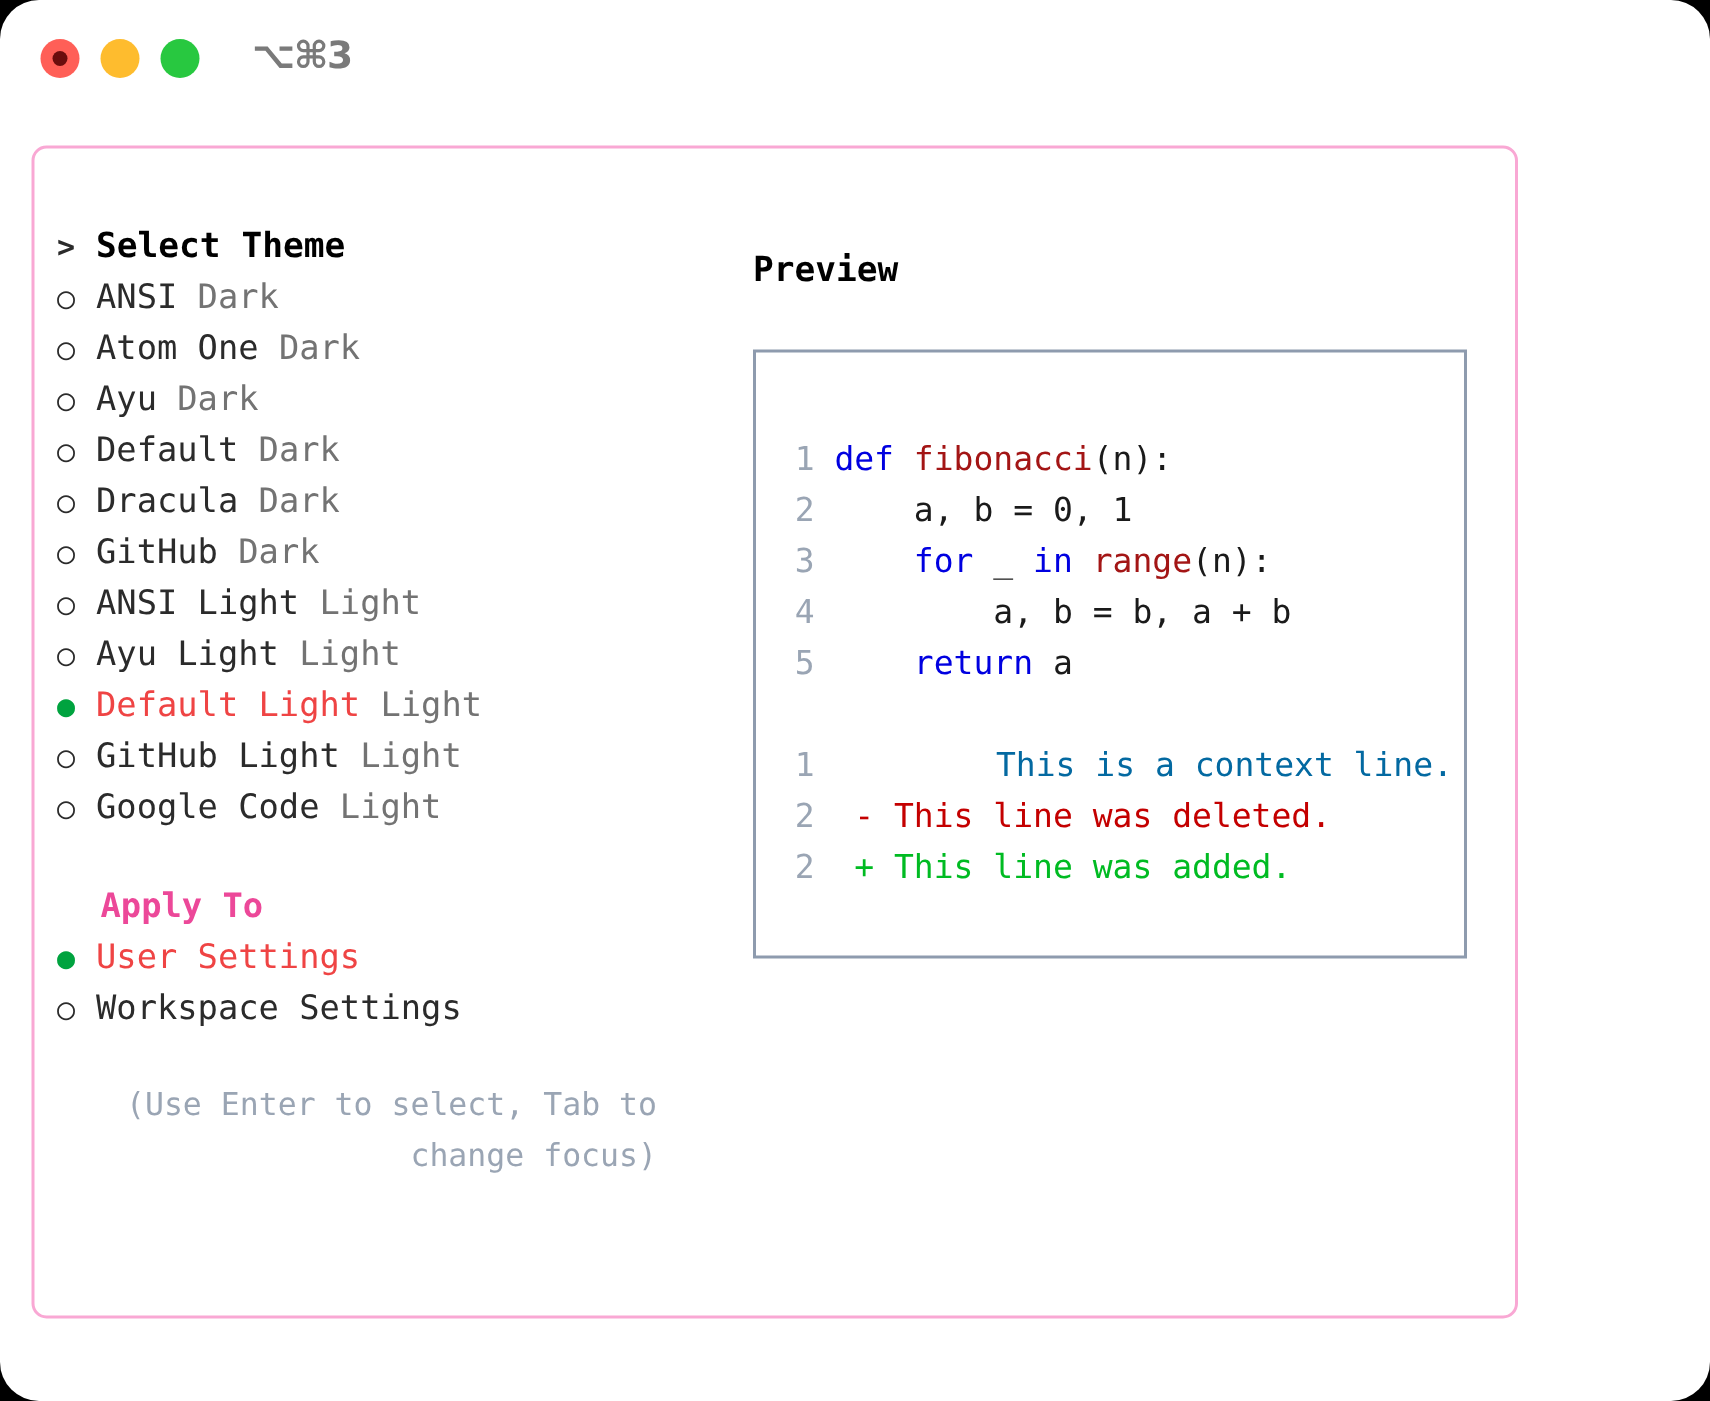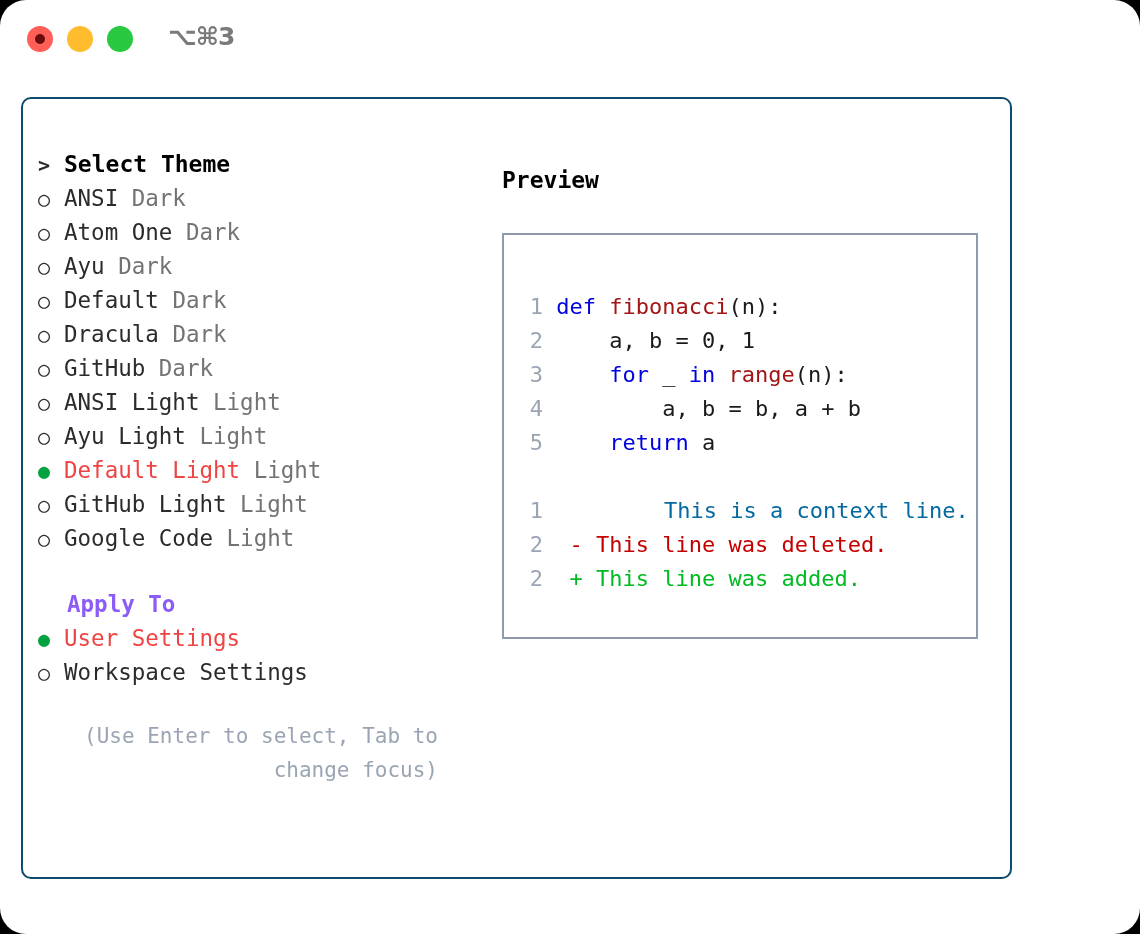--- a/index.html
+++ b/index.html
@@ -56,21 +56,21 @@
     font-family: "DejaVu Sans", "Liberation Sans", sans-serif;
   }
 
   
   #panel {
     position: absolute;
     left: 21px;
     top: 97px;
     width: 991px;
     height: 782px;
-    border: 2px solid #0c4a6e;
+    border: 2px solid #f9a8d4;
     border-radius: 10px;
     box-sizing: border-box;
     background: #ffffff;
   }
 
   
   #left-col {
     position: absolute;
     left: 15px;
     top: 48px;
@@ -97,21 +97,21 @@
   .hdr {
     font-weight: bold;
     color: #000000;
     font-size: 23px;
   }
   #apply-head {
     height: 34px;
     line-height: 34px;
     font-size: 22.5px;
     font-weight: bold;
-    color: #8b5cf6;
+    color: #ec4899;
     padding-left: 29px;
     white-space: pre;
   }
   .spacer { height: 32px; }
   #hint {
     margin-top: 30px;
     font-size: 21px;
     line-height: 34px;
     color: #9aa5b4;
     width: 400px;

